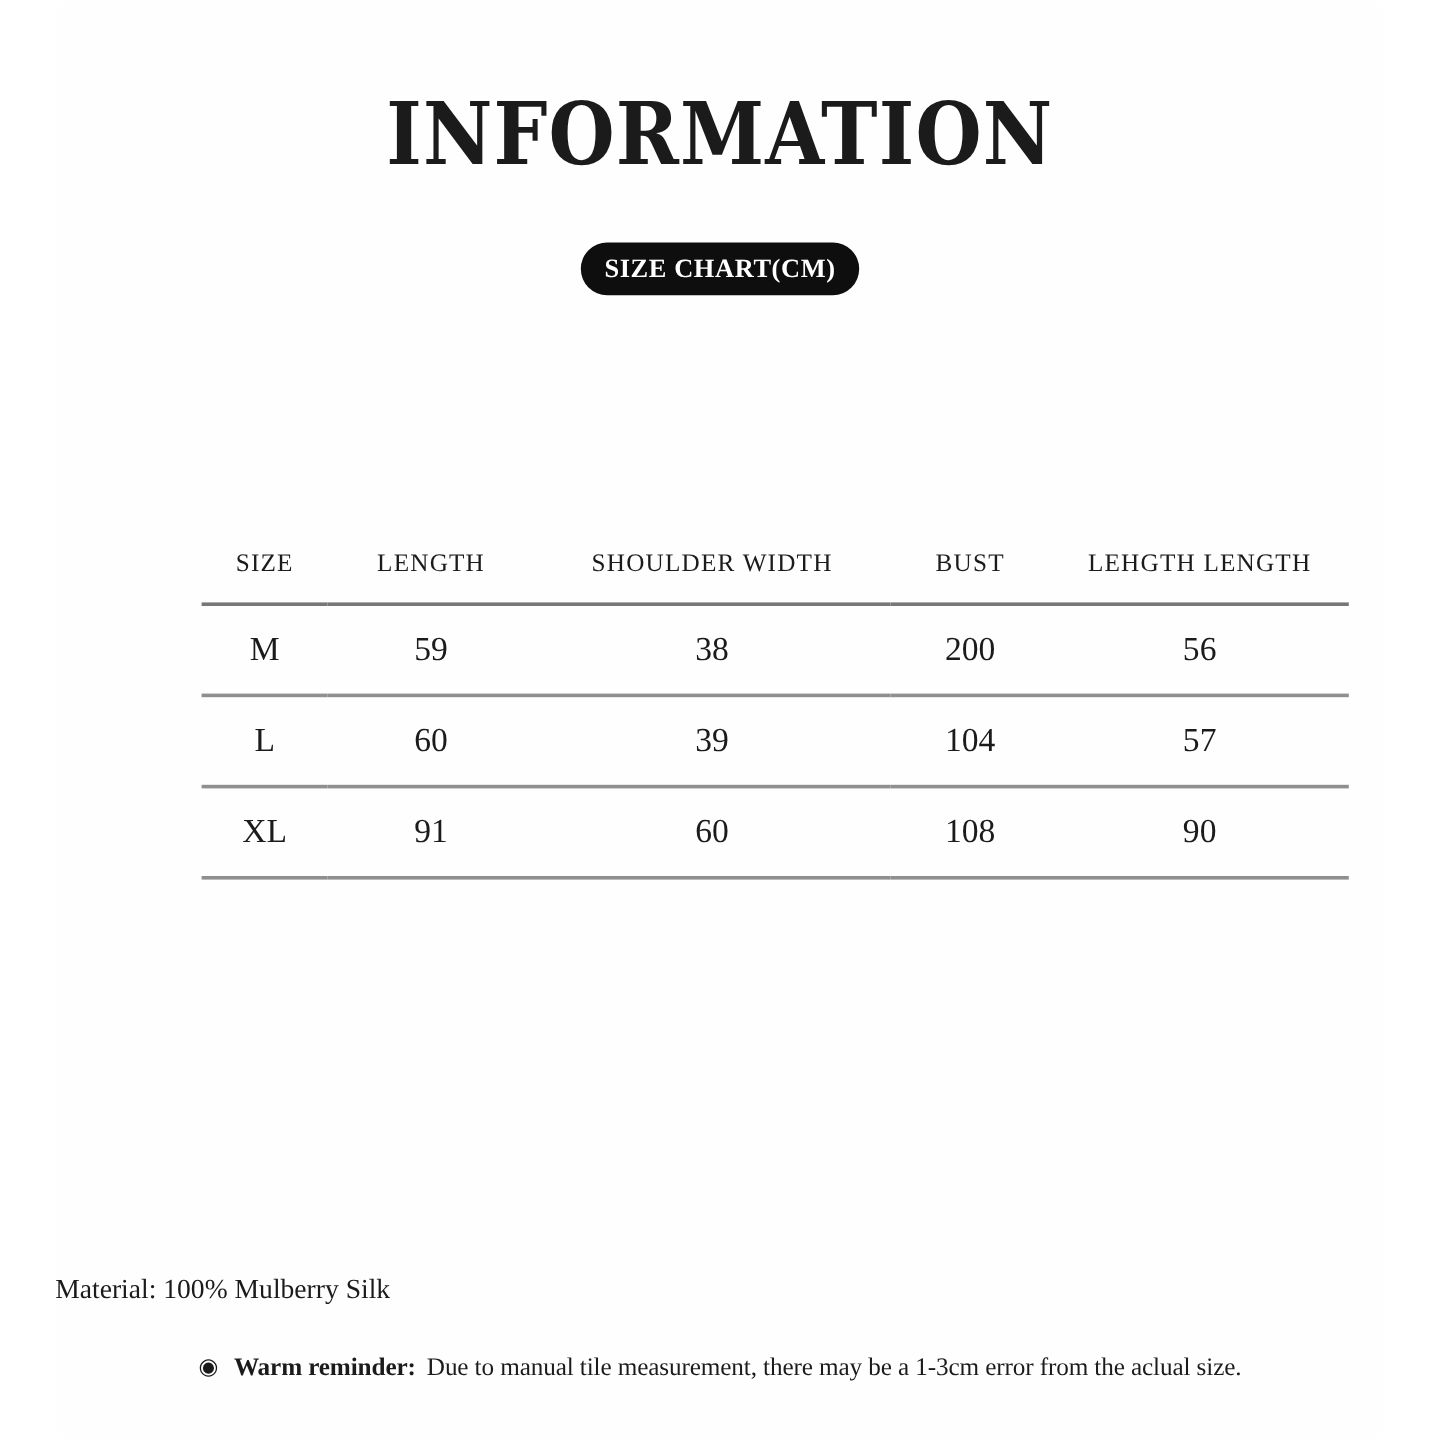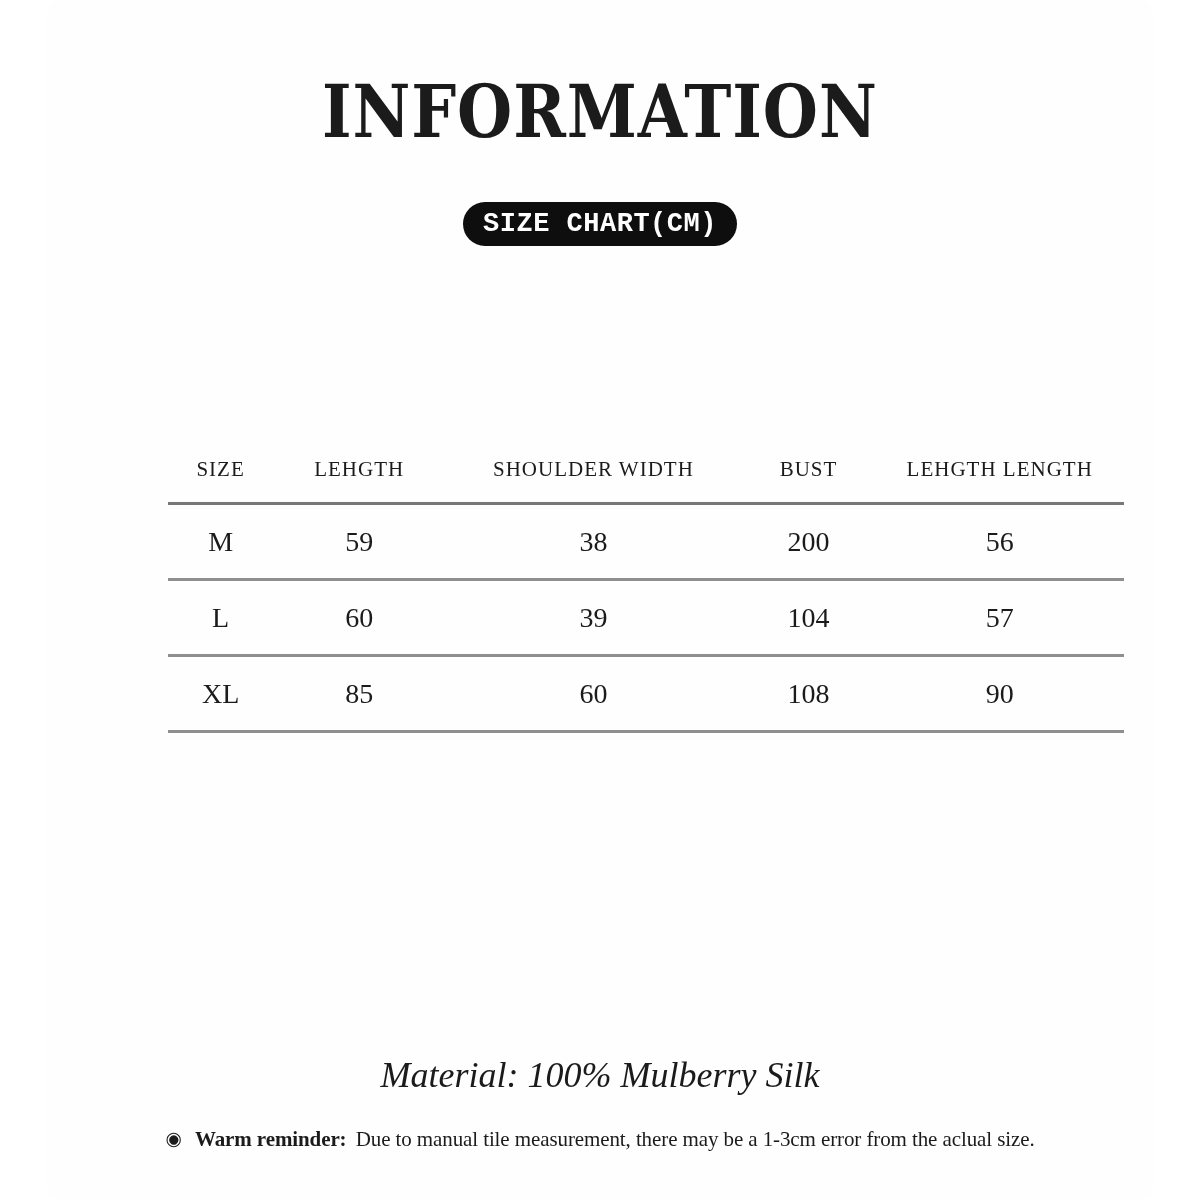--- a/index.html
+++ b/index.html
@@ -45,23 +45,23 @@
     position: absolute;
     top: 202px;
     left: 0;
     width: 100%;
     text-align: center;
   }
   .badge {
     display: inline-block;
     background: var(--badge_bg, #0e0e0e);
     color: var(--badge_text, #ffffff);
-    font-family: Liberation Mono, monospace;
+    font-family: Liberation Serif, serif;
     font-weight: 700;
-    font-size: 27px;
+    font-size: 22px;
     line-height: 44px;
     height: 44px;
     padding: 0 20px;
     border-radius: 23px;
     letter-spacing: 0.5px;
   }
 
   
   .chart {
     position: absolute;
@@ -91,25 +91,23 @@
     padding: 0;
     white-space: nowrap;
   }
 
   
   .material {
     position: absolute;
     top: 1058px;
     left: 0;
     width: 100%;
-    text-align: center;
-    font-size: 36px;
+    font-size: 23px;
     line-height: 34px;
     color: var(--text, #1b1b1b);
-    font-style: italic;
   }
 
   
   .reminder {
     position: absolute;
     top: 1124px;
     left: 0;
     width: 100%;
     text-align: center;
     font-size: 21px;
@@ -146,21 +144,21 @@
     <colgroup>
       <col style="width:11%">
       <col style="width:18%">
       <col style="width:31%">
       <col style="width:14%">
       <col style="width:26%">
     </colgroup>
     <thead>
       <tr>
         <th>SIZE</th>
-        <th>LEHGTH</th>
+        <th>LENGTH</th>
         <th>SHOULDER WIDTH</th>
         <th>BUST</th>
         <th>LEHGTH LENGTH</th>
       </tr>
     </thead>
     <tbody>
       <tr>
         <td>M</td>
         <td>59</td>
         <td>38</td>
@@ -169,21 +167,21 @@
       </tr>
       <tr>
         <td>L</td>
         <td>60</td>
         <td>39</td>
         <td>104</td>
         <td>57</td>
       </tr>
       <tr>
         <td>XL</td>
-        <td>85</td>
+        <td>91</td>
         <td>60</td>
         <td>108</td>
         <td>90</td>
       </tr>
     </tbody>
   </table>
 
   <div class="material">Material: 100% Mulberry Silk</div>
 
   <div class="reminder">

